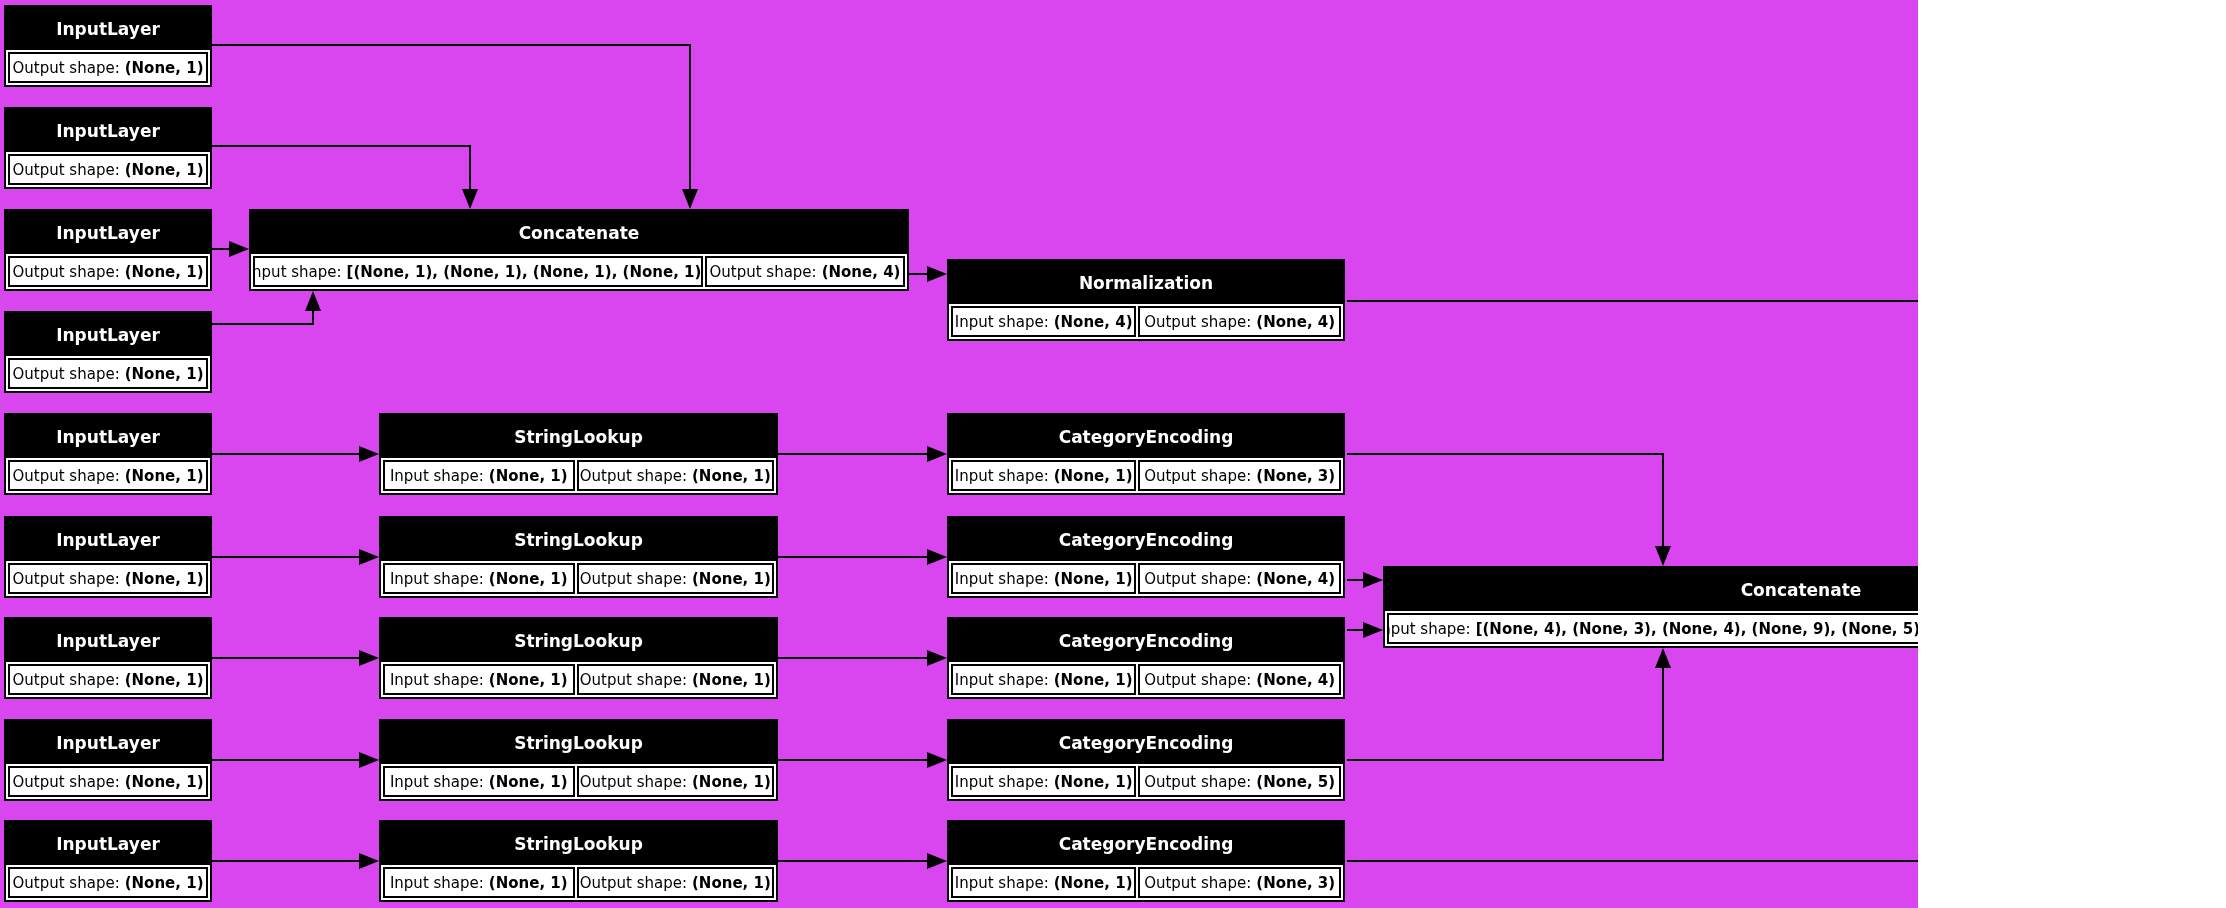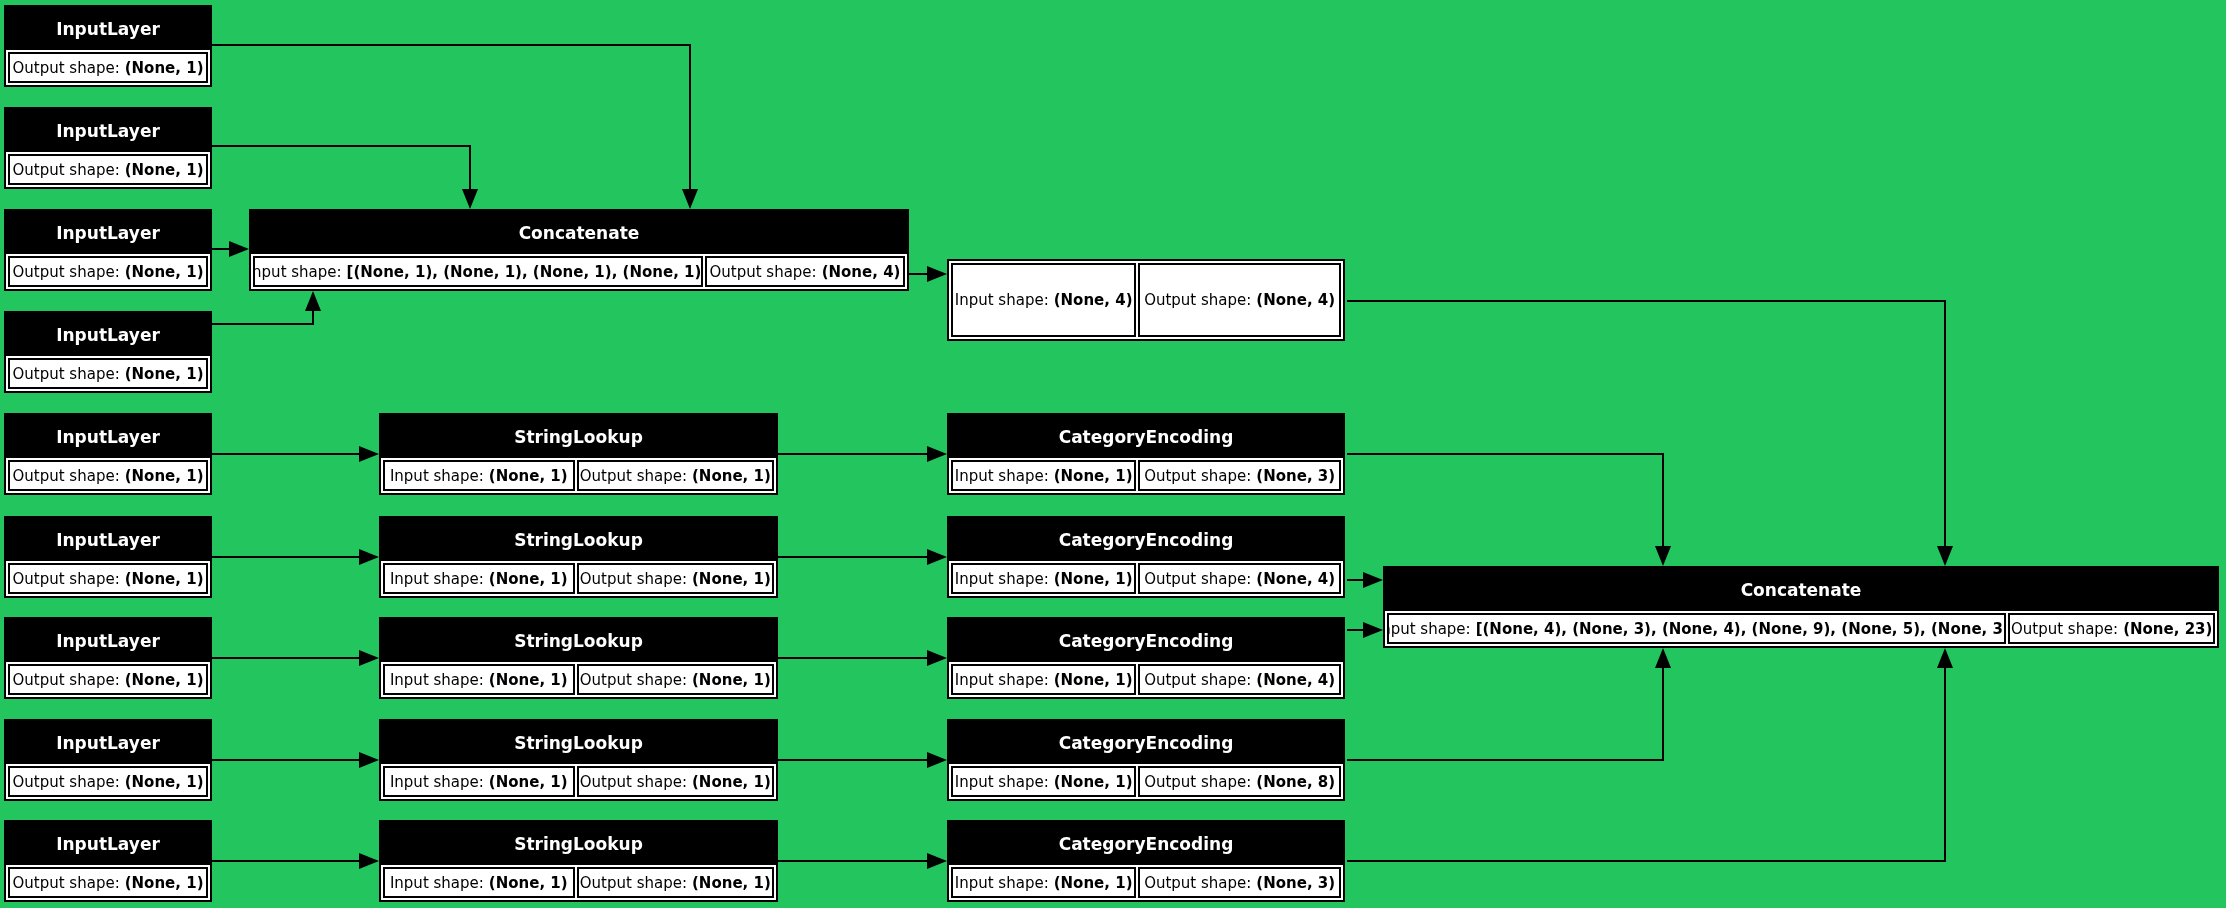--- a/index.html
+++ b/index.html
@@ -1,16 +1,16 @@
 <!DOCTYPE html>
 <html><head>
 <meta charset="utf-8">
 <style>
   html,body{margin:0;padding:0;background:#fff}
-  .canvas{position:relative;width:2226px;height:908px;background:#22c55e;
+  .canvas{position:relative;width:1918px;height:908px;background:#d946ef;
           font-family:"DejaVu Sans","Liberation Sans",sans-serif;overflow:hidden}
   svg.edges{position:absolute;left:0;top:0;width:2226px;height:908px}
   .node{position:absolute;height:82px;background:#fff;border:2px solid #000;
         box-sizing:border-box;display:flex;flex-direction:column}
   .hdr{height:43px;background:#000;color:#fff;display:flex;align-items:center;
        justify-content:center;font-size:17px;font-weight:bold}
   .bd{flex:1;display:flex;gap:2px;padding:2px}
   .cell{box-sizing:border-box;border:2px solid #000;background:#fff;display:flex;
         align-items:center;justify-content:center;font-size:15px;white-space:nowrap;overflow:hidden}
   .cell .lbl{margin-right:5px}
@@ -142,20 +142,21 @@
           <b>[(None, 1), (None, 1), (None, 1), (None, 1)]</b>
         </div>
       <div class="cell" style="flex:1">
           <span class="lbl">Output shape:</span>
           <b>(None, 4)</b>
         </div>
     </div>
   </div>
 
   <div class="node" style="left:947px;top:259px;width:398px">
+    <div class="hdr">Normalization</div>
     <div class="bd">
       <div class="cell" style="width:47.5%">
           <span class="lbl">Input shape:</span>
           <b>(None, 4)</b>
         </div>
       <div class="cell" style="flex:1">
           <span class="lbl">Output shape:</span>
           <b>(None, 4)</b>
         </div>
     </div>
@@ -268,21 +269,21 @@
   </div>
   <div class="node" style="left:947px;top:719px;width:398px">
     <div class="hdr">CategoryEncoding</div>
     <div class="bd">
       <div class="cell" style="width:47.5%">
           <span class="lbl">Input shape:</span>
           <b>(None, 1)</b>
         </div>
       <div class="cell" style="flex:1">
           <span class="lbl">Output shape:</span>
-          <b>(None, 8)</b>
+          <b>(None, 5)</b>
         </div>
     </div>
   </div>
   <div class="node" style="left:947px;top:820px;width:398px">
     <div class="hdr">CategoryEncoding</div>
     <div class="bd">
       <div class="cell" style="width:47.5%">
           <span class="lbl">Input shape:</span>
           <b>(None, 1)</b>
         </div>

